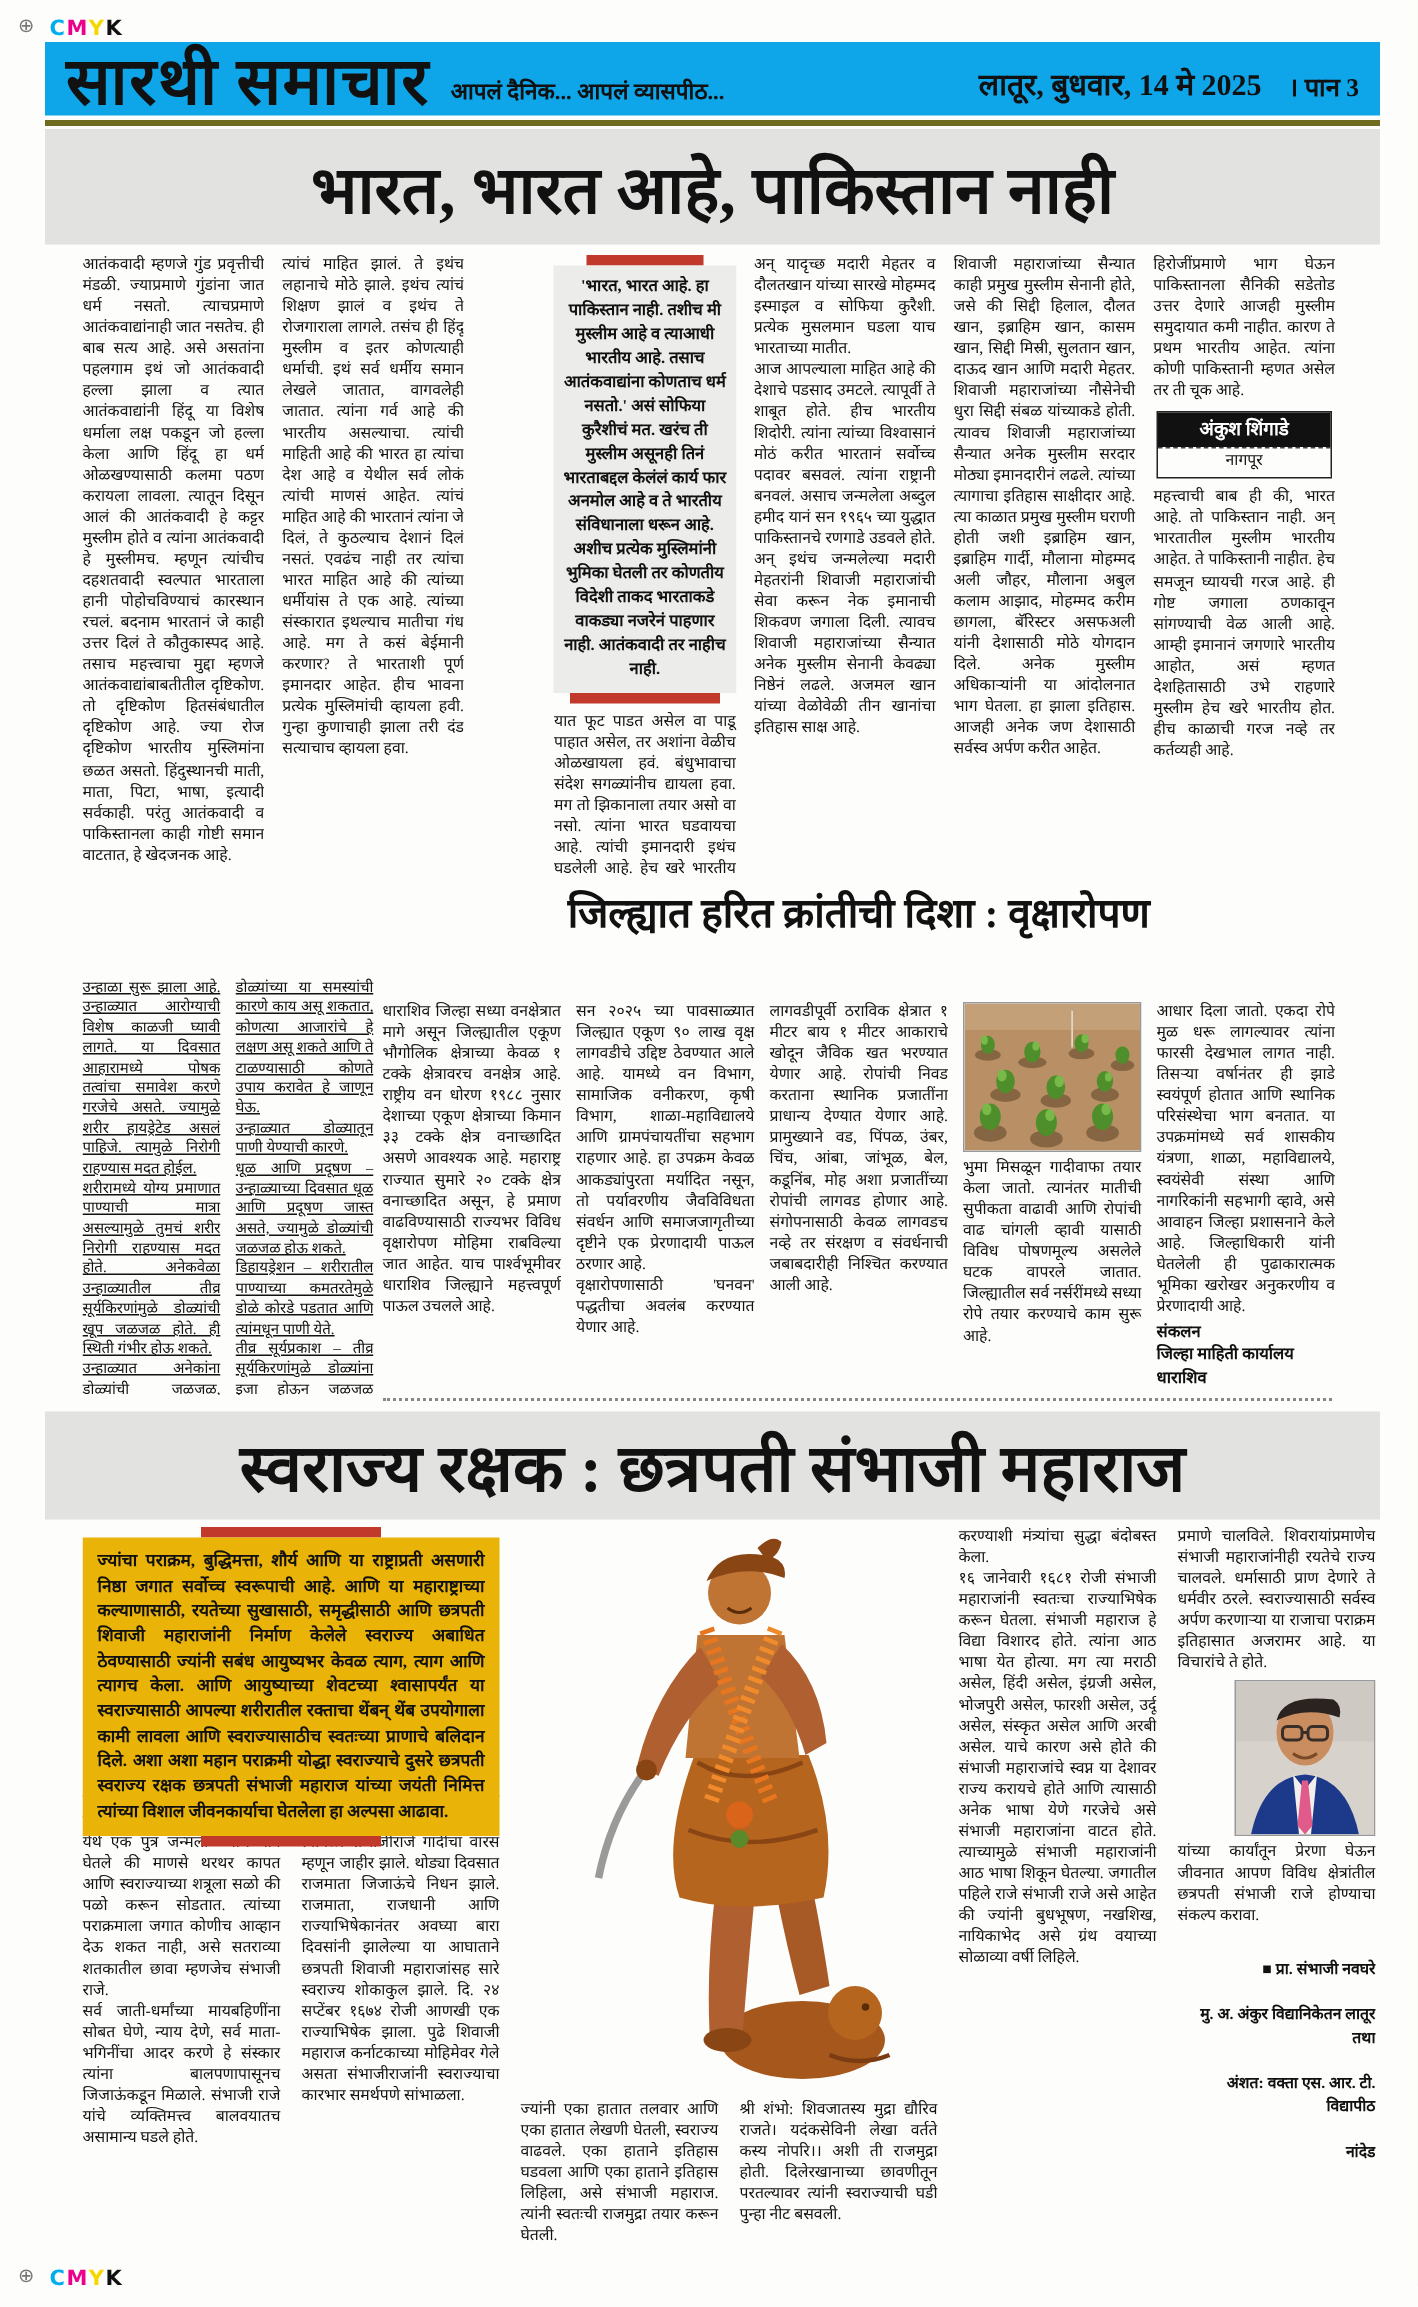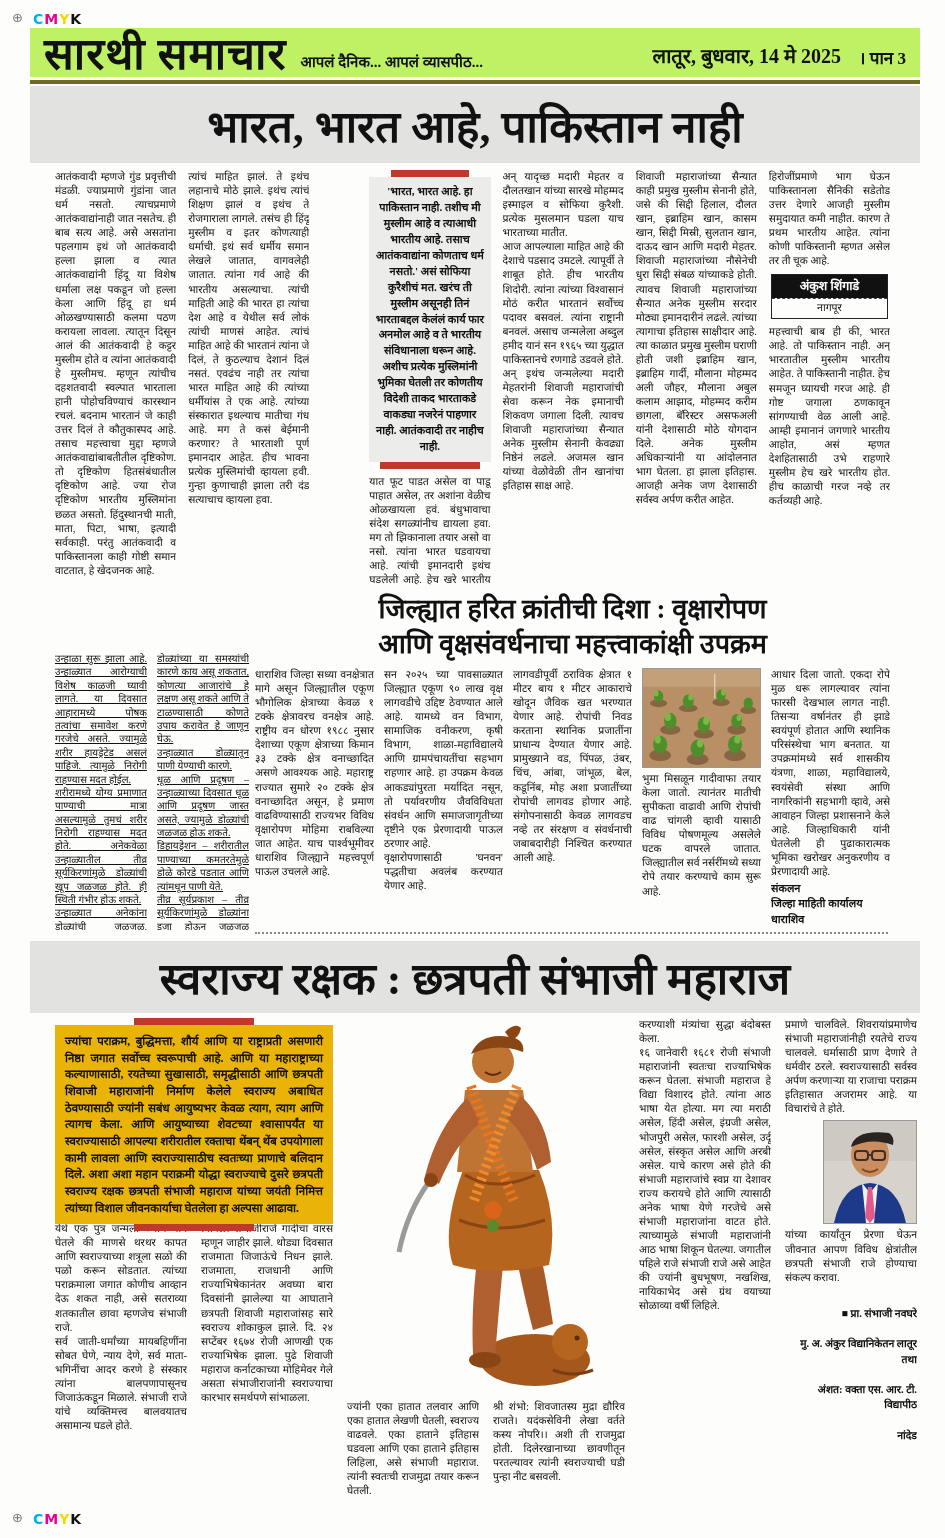--- a/index.html
+++ b/index.html
@@ -1,21 +1,21 @@
 <!DOCTYPE html>
 <html><head>
 <meta charset="utf-8">
 <style>
   html,body{margin:0;padding:0;background:#f6f5f2;}
   #page{position:relative;width:945px;height:1538px;background:#fdfdfb;
         font-family:"Liberation Serif","DejaVu Serif",serif;color:#111;overflow:hidden;}
   .regmark{position:absolute;font-family:"DejaVu Sans",sans-serif;font-size:13px;color:#777;}
   .cmyk{position:absolute;font-family:"DejaVu Sans",sans-serif;font-weight:bold;font-size:14px;letter-spacing:1px;}
   .c-cyan{color:#00aeef}.c-magenta{color:#ec008c}.c-yellow{color:#f5d800}.c-black{color:#111}
-  .band{position:absolute;left:30px;width:890px;background:#bef264;}
+  .band{position:absolute;left:30px;width:890px;background:#0ea5e9;}
   #masthead{top:28px;height:49px;display:flex;align-items:flex-end;padding:0 14px;box-sizing:border-box;}
   #mast-title{font-size:44px;font-weight:bold;line-height:44px;letter-spacing:1px;}
   #mast-tagline{font-size:15px;font-weight:bold;margin:0 0 6px 14px;}
   #mast-right{margin-left:auto;display:flex;align-items:flex-end;gap:18px;padding-bottom:8px;}
   #mast-date{font-size:20px;font-weight:bold;}
   #mast-page{font-size:17px;font-weight:bold;}
   #olive-rule{position:absolute;left:30px;top:80px;width:890px;height:4px;background:#6f6b21;}
   .headline-band{background:#e2e2e0;display:flex;align-items:center;justify-content:center;}
   #a1-band{top:86px;height:77px;}
   #a4-band{top:941px;height:72px;}
@@ -101,21 +101,20 @@
     <div class="col">डोळ्यांच्या या समस्यांची कारणे काय असू शकतात, कोणत्या आजारांचे हे लक्षण असू शकते आणि ते टाळण्यासाठी कोणते उपाय करावेत हे जाणून घेऊ.
 उन्हाळ्यात डोळ्यातून पाणी येण्याची कारणे.
 धूळ आणि प्रदूषण – उन्हाळ्याच्या दिवसात धूळ आणि प्रदूषण जास्त असते, ज्यामुळे डोळ्यांची जळजळ होऊ शकते.
 डिहायड्रेशन – शरीरातील पाण्याच्या कमतरतेमुळे डोळे कोरडे पडतात आणि त्यांमधून पाणी येते.
 तीव्र सूर्यप्रकाश – तीव्र सूर्यकिरणांमुळे डोळ्यांना इजा होऊन जळजळ जाणवू शकते.
 ॲलर्जी – उन्हाळ्यात, हवेत परागकण, धूळ आणि इतर ॲलर्जीक कण असतात, ज्यामुळे डोळ्यांना खाज सुटू शकते आणि पाणी येऊ शकते.</div>
   </div>
 
   <div class="sub-headline" id="a3-head">
     <div>जिल्ह्यात हरित क्रांतीची दिशा : वृक्षारोपण</div>
-    <div>आणि वृक्षसंवर्धनाचा महत्त्वाकांक्षी उपक्रम</div>
   </div>
   <div class="cols" id="a3-body">
     <div class="col">धाराशिव जिल्हा सध्या वनक्षेत्रात मागे असून जिल्ह्यातील एकूण भौगोलिक क्षेत्राच्या केवळ १ टक्के क्षेत्रावरच वनक्षेत्र आहे. राष्ट्रीय वन धोरण १९८८ नुसार देशाच्या एकूण क्षेत्राच्या किमान ३३ टक्के क्षेत्र वनाच्छादित असणे आवश्यक आहे. महाराष्ट्र राज्यात सुमारे २० टक्के क्षेत्र वनाच्छादित असून, हे प्रमाण वाढविण्यासाठी राज्यभर विविध वृक्षारोपण मोहिमा राबविल्या जात आहेत. याच पार्श्वभूमीवर धाराशिव जिल्ह्याने महत्त्वपूर्ण पाऊल उचलले आहे.</div>
     <div class="col">सन २०२५ च्या पावसाळ्यात जिल्ह्यात एकूण ९० लाख वृक्ष लागवडीचे उद्दिष्ट ठेवण्यात आले आहे. यामध्ये वन विभाग, सामाजिक वनीकरण, कृषी विभाग, शाळा-महाविद्यालये आणि ग्रामपंचायतींचा सहभाग राहणार आहे. हा उपक्रम केवळ आकड्यांपुरता मर्यादित नसून, तो पर्यावरणीय जैवविविधता संवर्धन आणि समाजजागृतीच्या दृष्टीने एक प्रेरणादायी पाऊल ठरणार आहे.
 वृक्षारोपणासाठी 'घनवन' पद्धतीचा अवलंब करण्यात येणार आहे.</div>
     <div class="col">लागवडीपूर्वी ठराविक क्षेत्रात १ मीटर बाय १ मीटर आकाराचे खोदून जैविक खत भरण्यात येणार आहे. रोपांची निवड करताना स्थानिक प्रजातींना प्राधान्य देण्यात येणार आहे. प्रामुख्याने वड, पिंपळ, उंबर, चिंच, आंबा, जांभूळ, बेल, कडूनिंब, मोह अशा प्रजातींच्या रोपांची लागवड होणार आहे. संगोपनासाठी केवळ लागवडच नव्हे तर संरक्षण व संवर्धनाची जबाबदारीही निश्चित करण्यात आली आहे.</div>
     <div class="col" style="white-space:normal;">
       <div class="photo-frame">
         <svg viewBox="0 0 150 100" width="100%" height="100%" preserveAspectRatio="none">
           <rect width="150" height="100" fill="#b99066"></rect>

